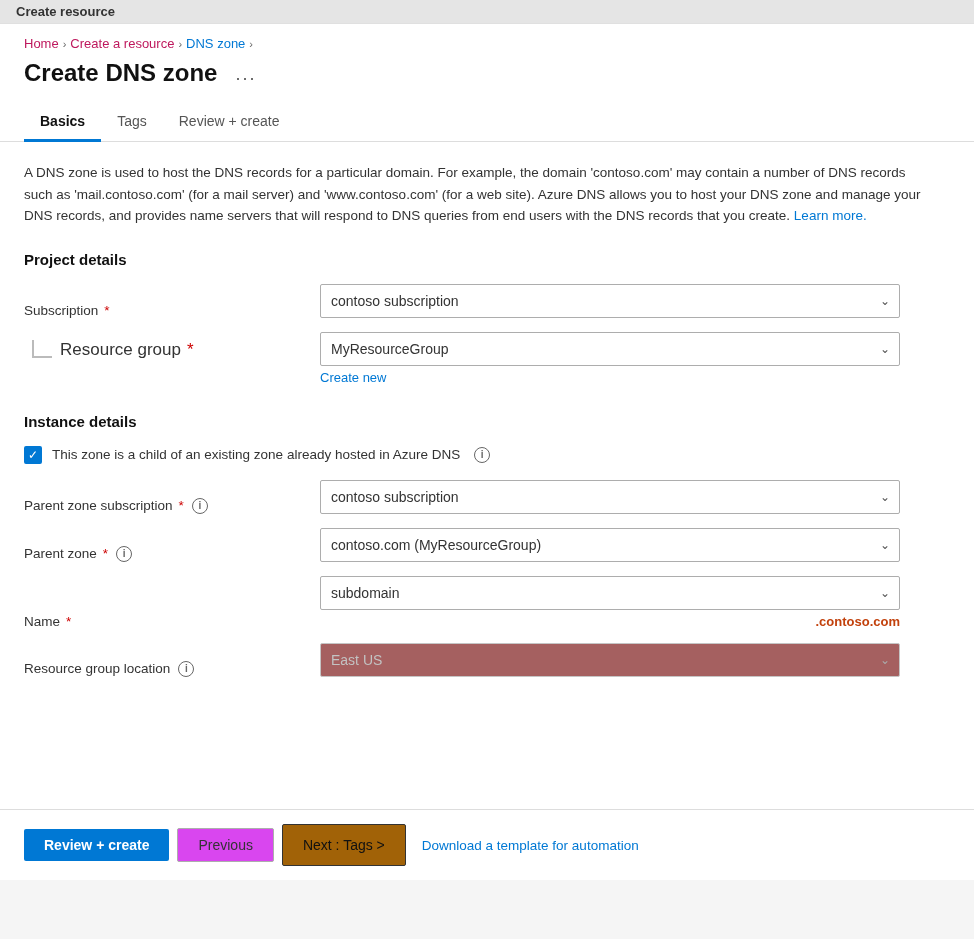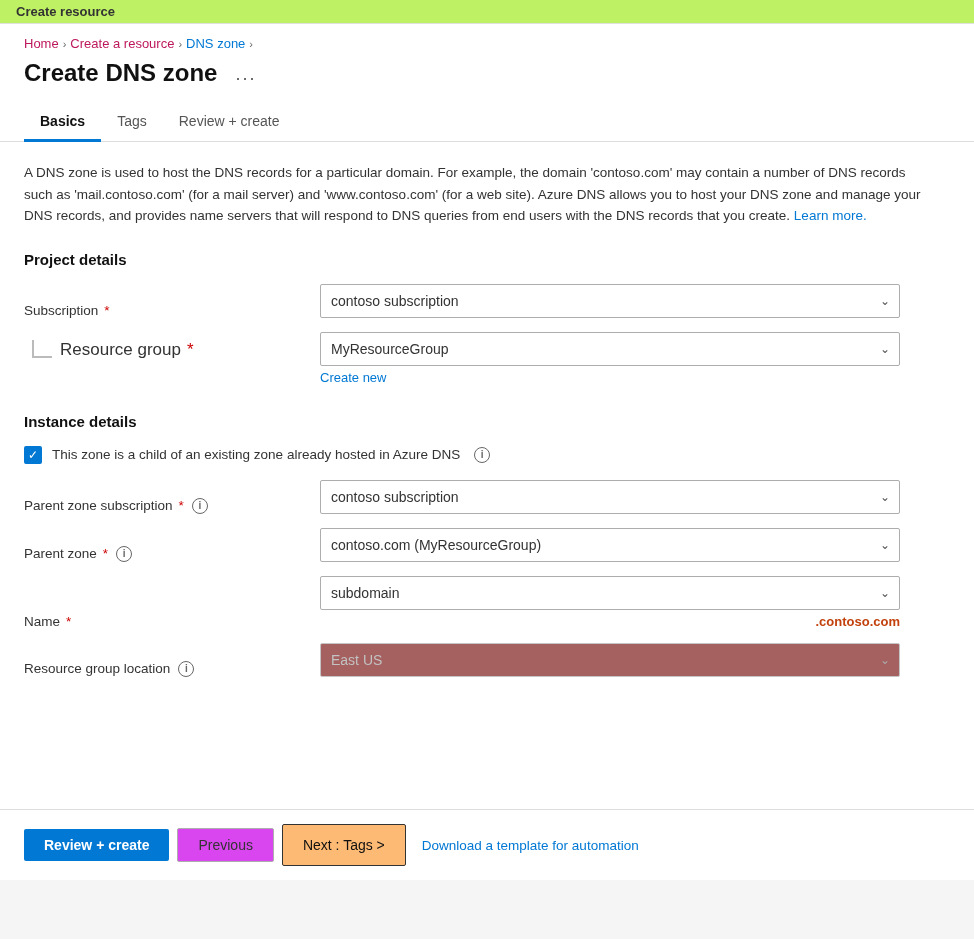--- a/index.html
+++ b/index.html
@@ -4,21 +4,21 @@
   <style>
     * { box-sizing: border-box; margin: 0; padding: 0; }
     body {
       font-family: 'Segoe UI', Arial, sans-serif;
       font-size: 14px;
       color: #333;
       background: #f5f5f5;
       min-height: 939px;
     }
     .top-bar {
-      background: #bef264;
+      background: #e5e5e5;
       border-bottom: 1px solid #e0e0e0;
       padding: 4px 16px;
       display: flex;
       align-items: center;
     }
     .top-bar-title {
       font-size: 13px;
       font-weight: 600;
       color: #333;
     }
@@ -244,21 +244,21 @@
     .btn-secondary {
       background: #d946ef;
       color: #333;
       border: 1px solid #adadad;
       padding: 8px 20px;
       font-size: 14px;
       border-radius: 2px;
       cursor: pointer;
     }
     .btn-next {
-      background: #fdba74;
+      background: #a16207;
       color: #111;
       border: 1px solid #333;
       padding: 12px 20px;
       font-size: 14px;
       border-radius: 2px;
       cursor: pointer;
       font-weight: 500;
     }
     .automation-link {
       color: #0078d4;

